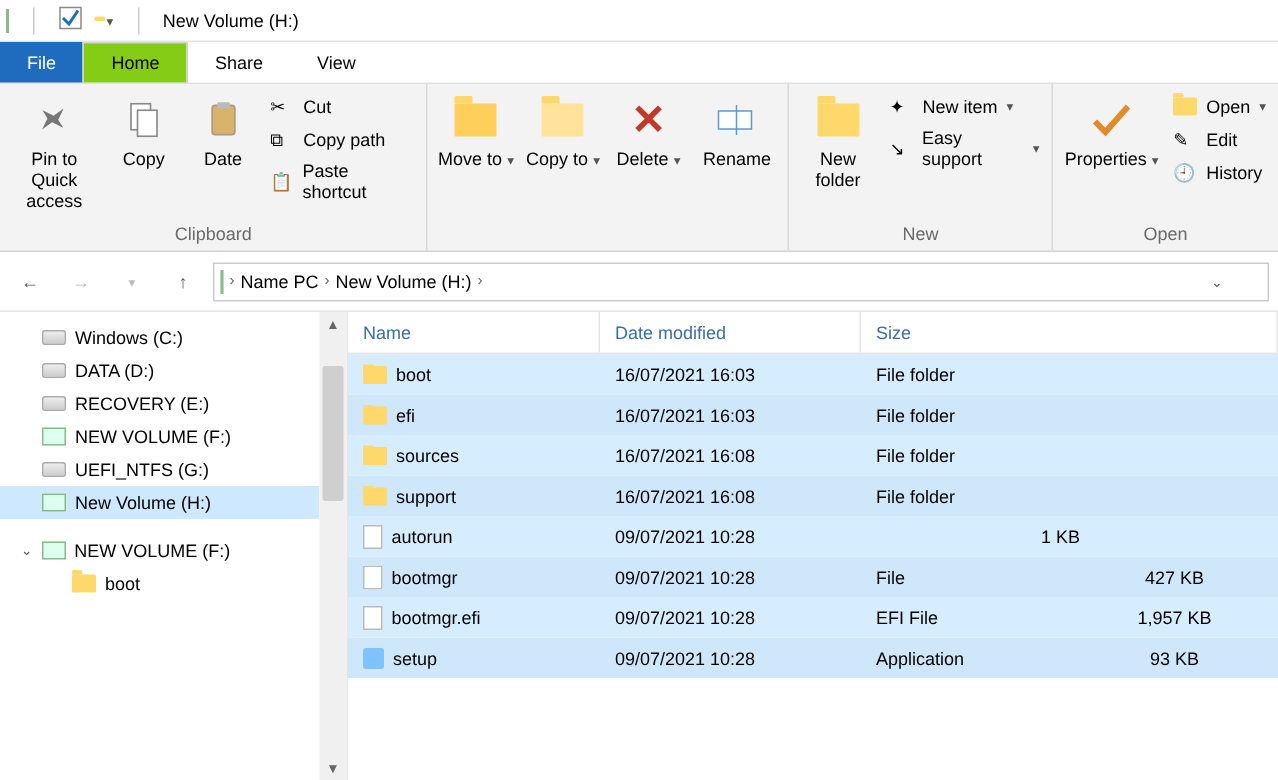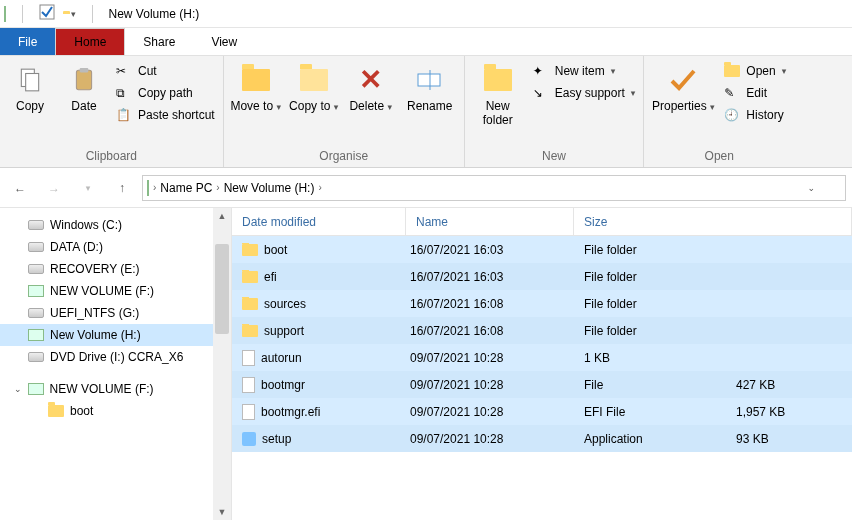--- a/index.html
+++ b/index.html
@@ -8,21 +8,21 @@
   
   .titlebar { display: flex; align-items: center; height: 28px; padding: 0 4px; background: #fff; border-bottom: 1px solid #e5e5e5; }
   .titlebar .qat { display: flex; align-items: center; gap: 8px; }
   .titlebar .sep { width: 1px; height: 18px; background: #ccc; margin: 0 8px; }
   .titlebar .title { padding-left: 8px; }
 
   
   .tabs { display: flex; align-items: stretch; height: 28px; background: #fff; border-bottom: 1px solid #e1e1e1; }
   .tab { padding: 0 18px; display: flex; align-items: center; cursor: default; }
   .tab.file { background: #1f6cbf; color: #fff; }
-  .tab.active { background: #b91c1c; border: 1px solid #d4d4d4; border-bottom: none; }
+  .tab.active { background: #84cc16; border: 1px solid #d4d4d4; border-bottom: none; }
 
   
   .ribbon { display: flex; background: #f3f3f3; border-bottom: 1px solid #d4d4d4; height: 112px; position: relative; }
   .group { display: flex; flex-direction: column; border-right: 1px solid #d9d9d9; padding: 4px 6px 0 6px; }
   .group-body { flex: 1; display: flex; align-items: flex-start; gap: 6px; }
   .group-label { text-align: center; color: #6a6a6a; padding: 2px 0 4px; }
   .big-btn { display: flex; flex-direction: column; align-items: center; justify-content: flex-start; width: 62px; padding-top: 4px; gap: 4px; text-align: center; line-height: 1.15; }
   .big-btn .icon { width: 32px; height: 32px; display: flex; align-items: center; justify-content: center; }
   .small-list { display: flex; flex-direction: column; gap: 4px; padding-top: 2px; }
   .small-btn { display: flex; align-items: center; gap: 6px; padding: 1px 2px; }
@@ -60,21 +60,21 @@
   .c-date { width: 174px; }
   .c-type { width: 152px; }
   .c-size { flex: 1; }
   .list-body { flex: 1; overflow: hidden; }
   .row { display: flex; align-items: center; height: 27px; background: #d6ecff; }
   .row:nth-child(even) { background: #cfe7fb; }
   .cell { padding: 0 10px; overflow: hidden; white-space: nowrap; text-overflow: ellipsis; }
   .cell.name { width: 168px; display: flex; align-items: center; gap: 6px; }
   .cell.date { width: 174px; }
   .cell.type { width: 152px; }
-  .cell.size { flex: 1; text-align: left; padding-right: 22px; }
+  .cell.size { flex: 1; text-align: center; padding-right: 22px; }
 
   
   .ic-folder { width: 16px; height: 12px; background: #ffd86b; border-radius: 1px; position: relative; }
   .ic-folder::before { content: ""; position: absolute; top: -3px; left: 0; width: 7px; height: 3px; background: #ffd86b; border-radius: 1px 1px 0 0; }
   .ic-folder.big { width: 28px; height: 22px; }
   .ic-folder.big::before { top: -5px; width: 12px; height: 5px; }
   .ic-file { width: 13px; height: 16px; background: #fff; border: 1px solid #bbb; }
   .ic-disk { width: 16px; height: 10px; background: linear-gradient(#eee,#ccc); border: 1px solid #aaa; border-radius: 2px; }
   .ic-drv { width: 16px; height: 12px; background: #dfe; border: 1px solid #8b8; }
   .ic-pin { display: inline-block; transform: rotate(40deg); }
@@ -108,20 +108,28 @@
   <div class="tab file">File</div>
   <div class="tab active">Home</div>
   <div class="tab">Share</div>
   <div class="tab">View</div>
 </div>
 
 <div class="ribbon">
 
   <div class="group">
     <div class="group-body">
+      <div class="big-btn">
+        <span class="icon ic-pin">
+          <svg viewBox="0 0 24 24">
+              <path d="M12 2 L14 10 L20 12 L12 14 L10 22 L8 14 L2 12 L10 10 Z" fill="#777"></path>
+            </svg>
+        </span>
+        <span>Pin to Quick access</span>
+      </div>
       <div class="big-btn" style="width:48px">
         <span class="icon ic-copy">
           <svg viewBox="0 0 24 24">
               <rect x="4" y="2" width="12" height="16" fill="#fff" stroke="#888"></rect>
               <rect x="8" y="6" width="12" height="16" fill="#fff" stroke="#888"></rect>
             </svg>
         </span>
         <span>Copy</span>
       </div>
       <div class="big-btn" style="width:48px">
@@ -172,21 +180,20 @@
       <div class="big-btn" style="width:56px">
         <span class="icon">
           <svg width="28" height="24">
               <rect x="2" y="6" width="22" height="12" fill="#fff" stroke="#5a9bd5"></rect>
               <line x1="14" y1="2" x2="14" y2="22" stroke="#5a9bd5"></line>
             </svg>
         </span>
         <span>Rename</span>
       </div>
     </div>
-    <div class="group-label">Organise</div>
   </div>
 
   <div class="group">
     <div class="group-body">
       <div class="big-btn" style="width:54px">
         <span class="icon">
             <span class="ic-folder big"></span>
           </span>
         <span>New folder</span>
       </div>
@@ -283,46 +290,42 @@
           <span>NEW VOLUME (F:)</span>
         </div>
         <div class="tree-item">
           <span class="ic-disk"></span>
           <span>UEFI_NTFS (G:)</span>
         </div>
         <div class="tree-item selected">
           <span class="ic-drv"></span>
           <span>New Volume (H:)</span>
         </div>
-        <div class="tree-item">
-          <span class="ic-disk"></span>
-          <span>DVD Drive (I:) CCRA_X6</span>
-        </div>
         <div class="tree-item head">
           <span class="chev">⌄</span>
           <span class="ic-drv"></span>
           <span>NEW VOLUME (F:)</span>
         </div>
         <div class="tree-item sub">
           <span class="ic-folder"></span>
           <span>boot</span>
         </div>
       </div>
     <div class="tree-scroll">
       <div class="arr">▲</div>
       <div class="thumb"></div>
       <div style="flex:1"></div>
       <div class="arr">▼</div>
     </div>
   </div>
 
   <div class="list">
     <div class="list-head">
+      <div class="colh c-name">Name</div>
       <div class="colh c-date">Date modified</div>
-      <div class="colh c-name">Name</div>
       <div class="colh c-size">Size</div>
     </div>
     <div class="list-body" id="list-body">
         <div class="row">
           <div class="cell name">
             <span class="ic-folder"></span>
             <span>boot</span>
           </div>
           <div class="cell date">16/07/2021 16:03</div>
           <div class="cell type">File folder</div>

